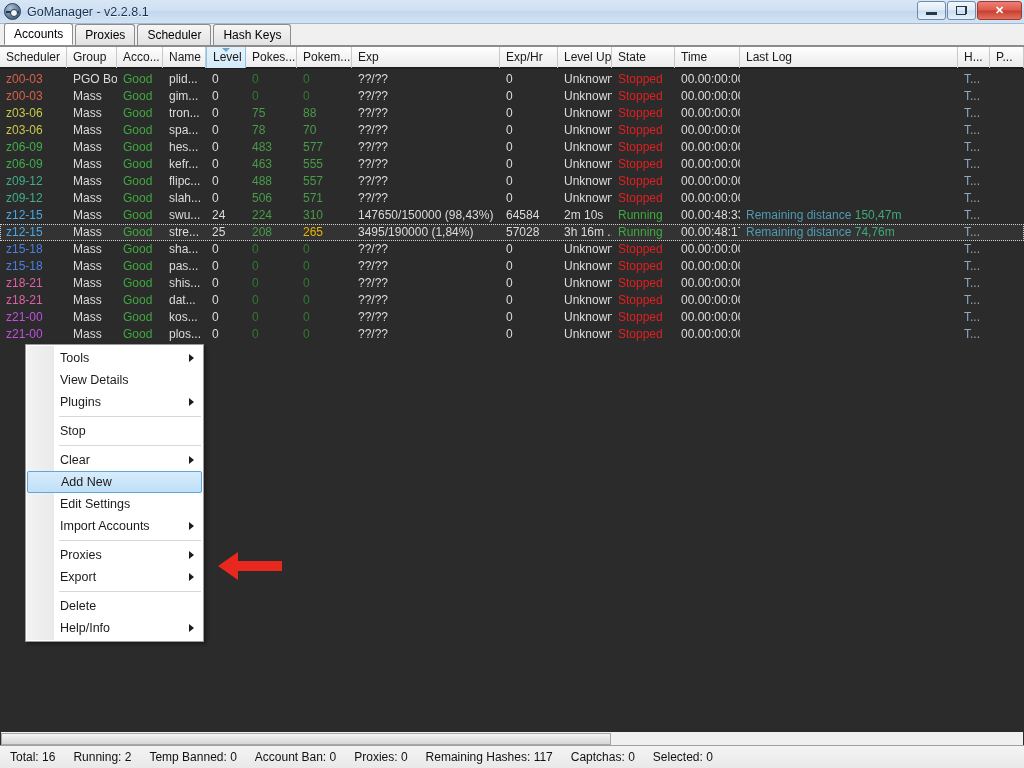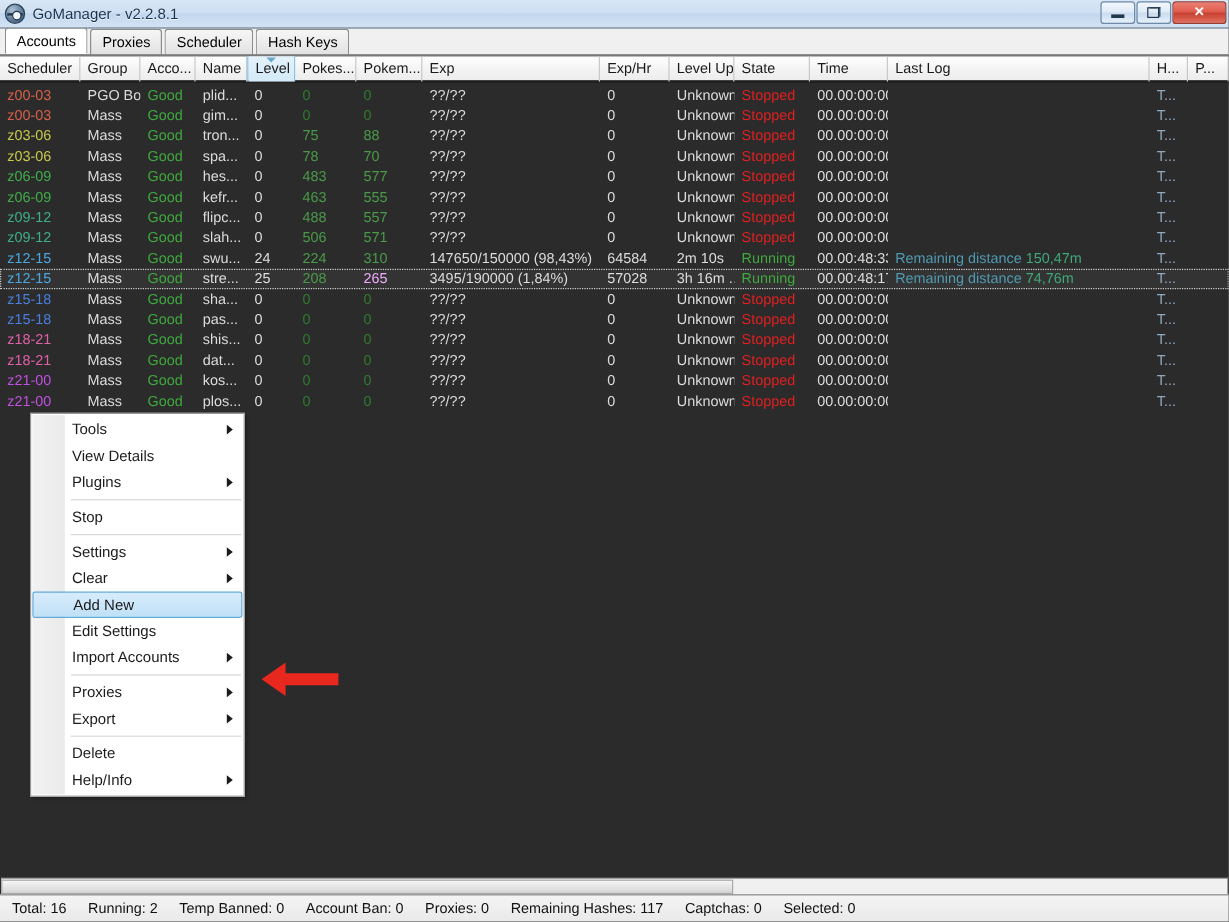--- a/index.html
+++ b/index.html
@@ -417,21 +417,21 @@
           <div class="cell" style="width: 32px; color: rgb(143, 168, 192);">T...</div>
           <div class="cell" style="width: 34px;"></div>
         </div>
         <div class="row selected">
           <div class="cell" style="width: 67px; color: rgb(74, 168, 224);">z12-15</div>
           <div class="cell" style="width: 50px;">Mass</div>
           <div class="cell" style="width: 46px; color: rgb(63, 168, 63);">Good</div>
           <div class="cell" style="width: 43px;">stre...</div>
           <div class="cell" style="width: 40px;">25</div>
           <div class="cell" style="width: 51px; color: rgb(74, 154, 74);">208</div>
-          <div class="cell" style="width: 55px; color: #f0abfc;">265</div>
+          <div class="cell" style="width: 55px; color: #eab308;">265</div>
           <div class="cell" style="width: 148px;">3495/190000 (1,84%)</div>
           <div class="cell" style="width: 58px;">57028</div>
           <div class="cell" style="width: 54px;">3h 16m ...</div>
           <div class="cell" style="width: 63px; color: rgb(63, 168, 63);">Running</div>
           <div class="cell" style="width: 65px;">00.00:48:17</div>
           <div class="cell" style="width: 218px; color: rgb(79, 154, 176);"><span>Remaining distance </span><span style="color: rgb(63, 168, 122);">74,76m</span></div>
           <div class="cell" style="width: 32px; color: rgb(143, 168, 192);">T...</div>
           <div class="cell" style="width: 34px;"></div>
         </div>
         <div class="row">
@@ -542,21 +542,20 @@
     </div>
   </div>
 
   <div class="ctxmenu" id="ctxmenu">
       <div class="mi"><span>Tools</span><span class="arrow"></span></div>
       <div class="mi"><span>View Details</span></div>
       <div class="mi"><span>Plugins</span><span class="arrow"></span></div>
       <div class="msep"></div>
       <div class="mi"><span>Stop</span></div>
       <div class="msep"></div>
-      <div class="mi"><span>Settings</span><span class="arrow"></span></div>
       <div class="mi"><span>Clear</span><span class="arrow"></span></div>
       <div class="mi highlight"><span>Add New</span></div>
       <div class="mi"><span>Edit Settings</span></div>
       <div class="mi"><span>Import Accounts</span><span class="arrow"></span></div>
       <div class="msep"></div>
       <div class="mi"><span>Proxies</span><span class="arrow"></span></div>
       <div class="mi"><span>Export</span><span class="arrow"></span></div>
       <div class="msep"></div>
       <div class="mi"><span>Delete</span></div>
       <div class="mi"><span>Help/Info</span><span class="arrow"></span></div>

